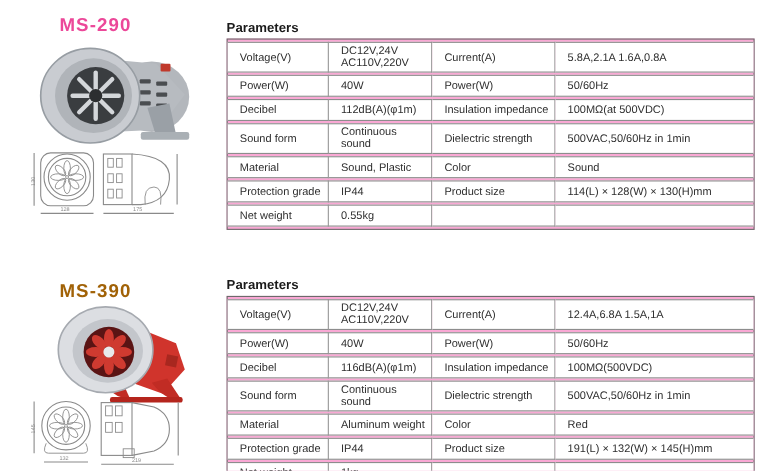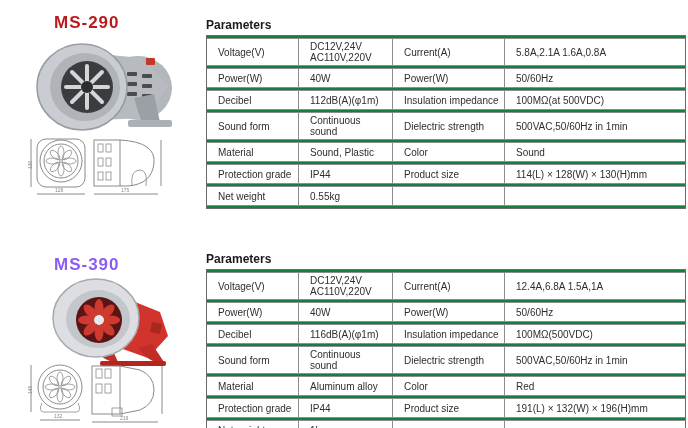--- a/index.html
+++ b/index.html
@@ -11,40 +11,40 @@
   .model-title{
     position:absolute;left:54px;font-size:17px;font-weight:bold;
     letter-spacing:1px;color:#e8201e;
   }
   .photo{position:absolute;}
   .drawing{position:absolute;}
   .params{position:absolute;left:206px;width:420px;}
   .params-heading{font-size:12px;font-weight:bold;color:#1a1a1a;margin:0 0 3px 0;}
   table.spec{
     border-collapse:separate;border-spacing:0 2px;width:478px;
-    background:#15803d;border:1px solid #6b6b6b;table-layout:fixed;
+    background:#f9a8d4;border:1px solid #6b6b6b;table-layout:fixed;
   }
   table.spec td{
     background:#ffffff;font-size:10px;color:#2e2e2e;
     padding:2px 4px 2px 11px;height:14px;vertical-align:middle;
     border-top:1px solid #8d8d8d;border-bottom:1px solid #8d8d8d;
     white-space:pre-line;overflow:hidden;
   }
   table.spec td:nth-child(1),
   table.spec td:nth-child(2),
   table.spec td:nth-child(3){border-right:1px solid #8d8d8d;}
   col.c1{width:92px;}col.c2{width:94px;}col.c3{width:112px;}col.c4{width:180px;}
   svg text{font-family:"Liberation Sans", sans-serif;}
 </style>
 </head>
 <body>
 
 <div class="section" style="top:0;height:240px;">
 
-  <div class="model-title" style="top: 13px; color: #b91c1c;">MS-290</div>
+  <div class="model-title" style="top: 13px; color: #ec4899;">MS-290</div>
 
   <svg class="photo" style="left:30px;top:38px;" width="160" height="95" viewBox="0 0 160 95">
     <ellipse cx="108" cy="50" rx="34" ry="32" fill="#b3b7bc"></ellipse>
     <polygon points="70,16 112,20 138,48 114,80 70,82" fill="#b7bbc0"></polygon>
     <rect x="116" y="20" width="9" height="7" rx="1" fill="#c0392b"></rect>
     <g fill="#4a4d50">
       <rect x="97" y="34" width="10" height="4" rx="1"></rect>
       <rect x="97" y="44" width="10" height="4" rx="1"></rect>
       <rect x="97" y="54" width="10" height="4" rx="1"></rect>
       <rect x="112" y="36" width="10" height="4" rx="1"></rect>
@@ -160,21 +160,21 @@
             <td></td>
             <td></td>
           </tr>
         </tbody>
     </table>
   </div>
 </div>
 
 <div class="section" style="top:240px;height:188px;">
 
-  <div class="model-title" style="top: 15px; color: #8b5cf6;">MS-390</div>
+  <div class="model-title" style="top: 15px; color: #a16207;">MS-390</div>
 
   <svg class="photo" style="left:40px;top:38px;" width="150" height="90" viewBox="0 0 150 90">
     <polygon points="85,20 120,34 128,58 108,80 80,70" fill="#d0342c"></polygon>
     <path d="M112,44 L122,46 L120,56 L110,54 Z" fill="#a8271f"></path>
     <path d="M55,66 Q60,84 78,84 L70,66 Z" fill="#c12c24"></path>
     <path d="M98,70 Q112,88 124,84 L112,66 Z" fill="#c12c24"></path>
     <rect x="60" y="83" width="66" height="5" rx="2" fill="#b5251d"></rect>
     <ellipse cx="56" cy="40" rx="43" ry="39" fill="#dcdee2" stroke="#a6aab0" stroke-width="1.5"></ellipse>
     <ellipse cx="58" cy="41" rx="32" ry="29" fill="#c3c6cb"></ellipse>
     <circle cx="59" cy="42" r="23" fill="#5a1414"></circle>
@@ -257,29 +257,29 @@
             <td>100MΩ(500VDC)</td>
           </tr>
           <tr>
             <td>Sound form</td>
             <td>Continuous sound</td>
             <td>Dielectric strength</td>
             <td>500VAC,50/60Hz in 1min</td>
           </tr>
           <tr>
             <td>Material</td>
-            <td>Aluminum alloy</td>
+            <td>Aluminum weight</td>
             <td>Color</td>
             <td>Red</td>
           </tr>
           <tr>
             <td>Protection grade</td>
             <td>IP44</td>
             <td>Product size</td>
-            <td>191(L) × 132(W) × 196(H)mm</td>
+            <td>191(L) × 132(W) × 145(H)mm</td>
           </tr>
           <tr>
             <td>Net weight</td>
             <td>1kg</td>
             <td></td>
             <td></td>
           </tr>
         </tbody>
     </table>
   </div>

